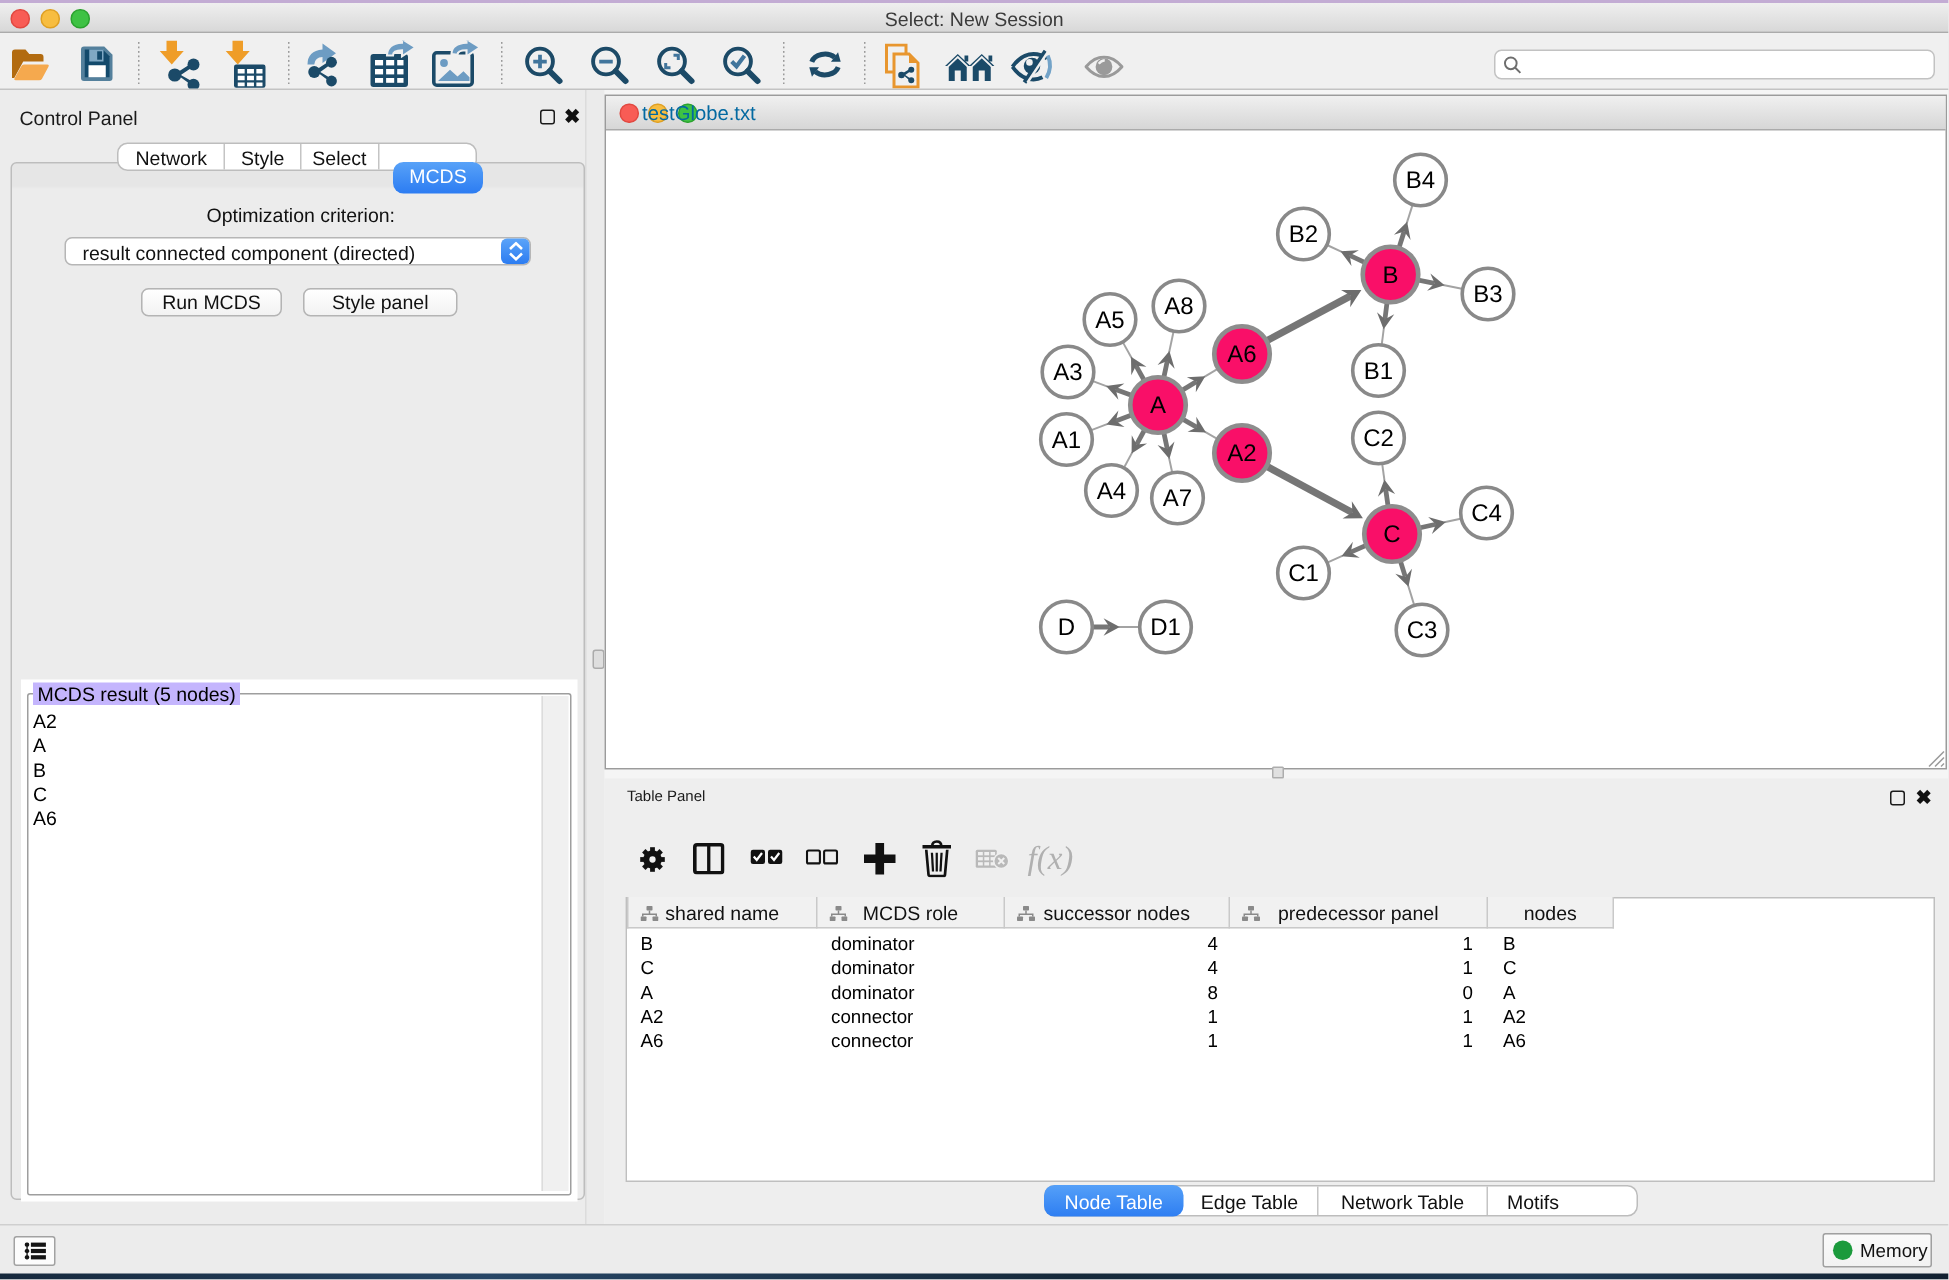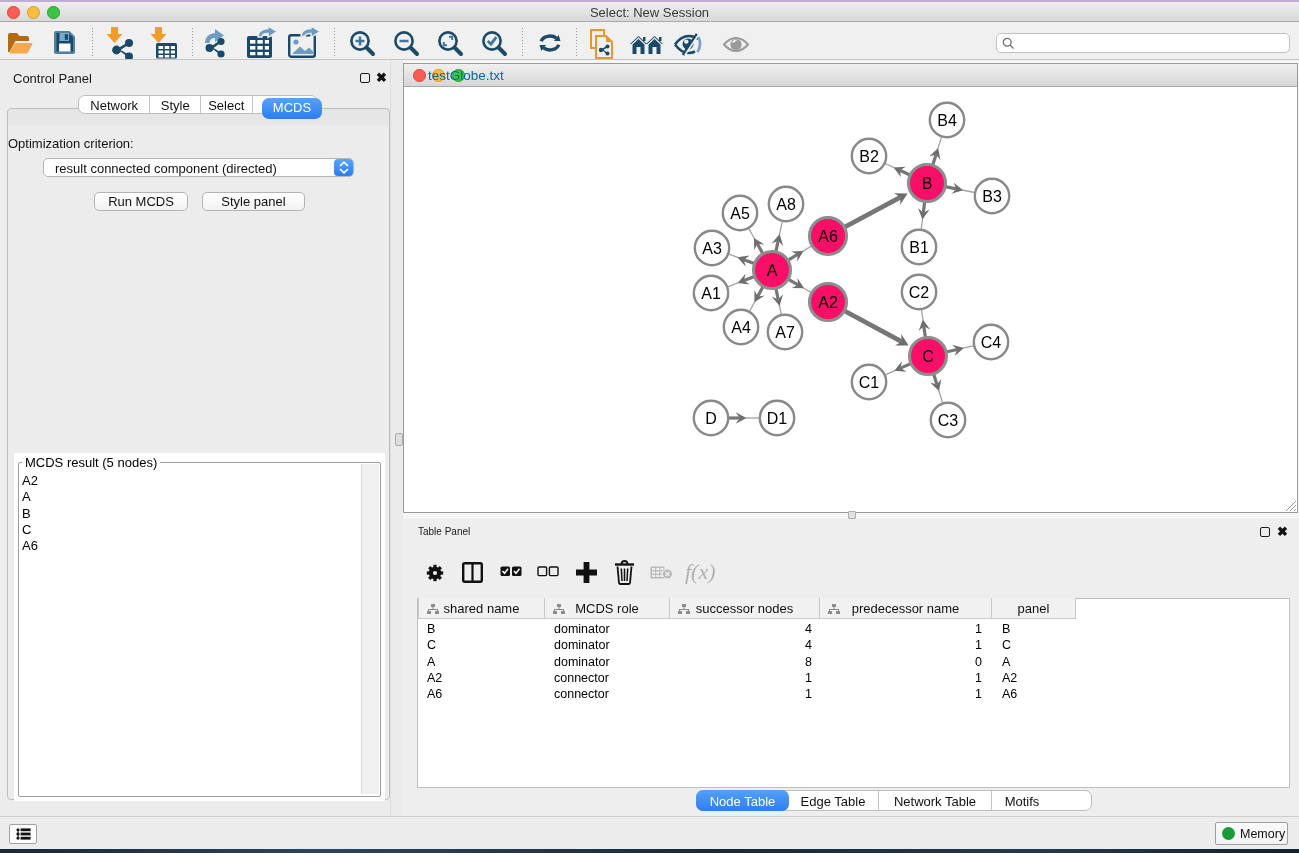--- a/index.html
+++ b/index.html
@@ -187,38 +187,38 @@
 <div class="wx" style="left:376px;top:73px">✖</div>
 
 <div class="abs" style="left:7px;top:108px;width:383px;height:692px;border:1px solid #bdbdbd;border-radius:4px;background:linear-gradient(#e6e6e6 0px,#e6e6e6 15px,#ececec 17px)"></div>
 
 <div class="seg" style="left:78px;top:95px;width:240px;height:19px">
 <div style="width:72px">Network</div>
     <div style="width:51px">Style</div>
     <div style="width:52px">Select</div>
     <div style="width:65px;border-right:none">&nbsp;</div>
 </div>
-<div class="abs" style="left:262px;top:98px;width:60px;height:21px;background:linear-gradient(#58a2f8,#2c7cf2);border-radius:7px;color:#fff;font-size:13px;text-align:center;line-height:20px">MCDS</div>
-<div class="abs" style="left:8px;top:136px;width:385px;font-size:13px;color:#111">Optimization criterion:</div>
+<div class="abs" style="left:262px;top:108px;width:60px;height:21px;background:linear-gradient(#58a2f8,#2c7cf2);border-radius:7px;color:#fff;font-size:13px;text-align:center;line-height:20px">MCDS</div>
+<div class="abs" style="left:8px;top:136px;width:385px;text-align:center;font-size:13px;color:#111">Optimization criterion:</div>
 
 <div class="abs" style="left:43px;top:158px;width:311px;height:19px;background:#fff;border:1px solid #b6b6b6;border-radius:5px"></div>
 <div class="abs" style="left:55px;top:161px;font-size:13px;color:#111">result connected component (directed)</div>
 <div class="abs" style="left:334px;top:159px;width:19px;height:17px;background:linear-gradient(#5ba4f9,#2c7cf1);border-radius:4px"></div>
 <svg class="abs" style="left:338px;top:161px" width="12" height="13" viewBox="0 0 12 13">
     <path d="M2 5 L6 1.2 L10 5" fill="none" stroke="#fff" stroke-width="1.7"></path>
     <path d="M2 8 L6 11.8 L10 8" fill="none" stroke="#fff" stroke-width="1.7"></path>
   </svg>
 
 <div class="btn" style="left:94px;top:192px;width:94px;height:19px;line-height:18px">Run MCDS</div>
 <div class="btn" style="left:202px;top:192px;width:103px;height:19px;line-height:18px">Style panel</div>
 
 <div class="abs" style="left:14px;top:453px;width:371px;height:348px;background:#fff"></div>
 <div class="abs" style="left:18px;top:462px;width:363px;height:335px;border:1px solid #9e9e9e;border-radius:2px"></div>
 <div class="abs" style="left:361px;top:464px;width:18px;height:330px;background:#f0f0f0;border-left:1px solid #dcdcdc"></div>
-<div class="abs" style="left:22px;top:455px;font-size:13px;color:#000;background:#ffffff;padding:0 3px">MCDS result (5 nodes)</div>
+<div class="abs" style="left:22px;top:455px;font-size:13px;color:#000;background:#c4b5fd;padding:0 3px">MCDS result (5 nodes)</div>
 <div class="abs" style="left:22px;top:473px;font-size:13px;color:#000;line-height:16.3px">A2<br>A<br>B<br>C<br>A6</div>
 
 <div class="abs" style="left:390px;top:60px;width:13px;height:758px;background:#ebebeb;border-left:1px solid #dcdcdc"></div>
 <div class="abs" style="left:395px;top:433px;width:8px;height:13px;background:#dedede;border:1px solid #ababab;border-radius:2px"></div>
 
 <div class="abs" style="left:403px;top:60px;width:896px;height:758px;background:#f5f5f5"></div>
 
 <div class="abs" style="left:403px;top:63px;width:895px;height:450px;background:#fff;border:1px solid #9b9b9b"></div>
 <div class="abs" style="left:404px;top:64px;width:893px;height:23px;background:linear-gradient(#f0f0f0,#d6d6d6);border-bottom:1px solid #aaaaaa"></div>
 <div class="tl r" style="left:413px;top:69px"></div>
@@ -432,24 +432,24 @@
   </div>
 <div class="hc" style="left:819px;width:172px">
     <svg class="hi" width="12" height="11" viewBox="0 0 12 11">
       <g fill="#8a8a8a">
         <rect x="4" y="0" width="4" height="3" rx="0.5"></rect>
         <rect x="0" y="7" width="4" height="3" rx="0.5"></rect>
         <rect x="8" y="7" width="4" height="3" rx="0.5"></rect>
         <path d="M5.5 3 H6.5 V5 H11 V7 H10 V6 H2 V7 H1 V5 H5.5 Z"></path>
       </g>
     </svg>
-    <span>predecessor name</span>
+    <span>predecessor panel</span>
   </div>
 <div class="hc" style="left:991px;width:85px;border-right:1px solid #c9c9c9">
-    <span>panel</span>
+    <span>nodes</span>
   </div>
 <div class="tcol" style="left:427px;top:621px;width:117px;text-align:left">B<br>C<br>A<br>A2<br>A6</div>
 <div class="tcol" style="left:554px;top:621px;width:108px;text-align:left">dominator<br>dominator<br>dominator<br>connector<br>connector</div>
 <div class="tcol" style="left:669px;top:621px;width:143px;text-align:right">4<br>4<br>8<br>1<br>1</div>
 <div class="tcol" style="left:819px;top:621px;width:163px;text-align:right">1<br>1<br>0<br>1<br>1</div>
 <div class="tcol" style="left:1002px;top:621px;width:70px;text-align:left">B<br>C<br>A<br>A2<br>A6</div>
 
 <div class="seg" style="left:696px;top:790px;width:396px;height:21px">
 <div class="sel" style="width:93px;line-height:23px">Node Table</div>
     <div style="width:91px;line-height:21px">Edge Table</div>

